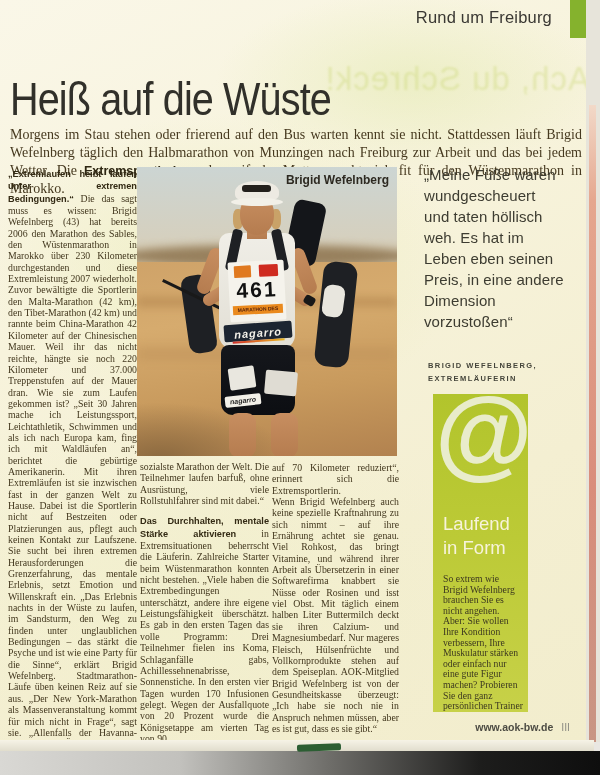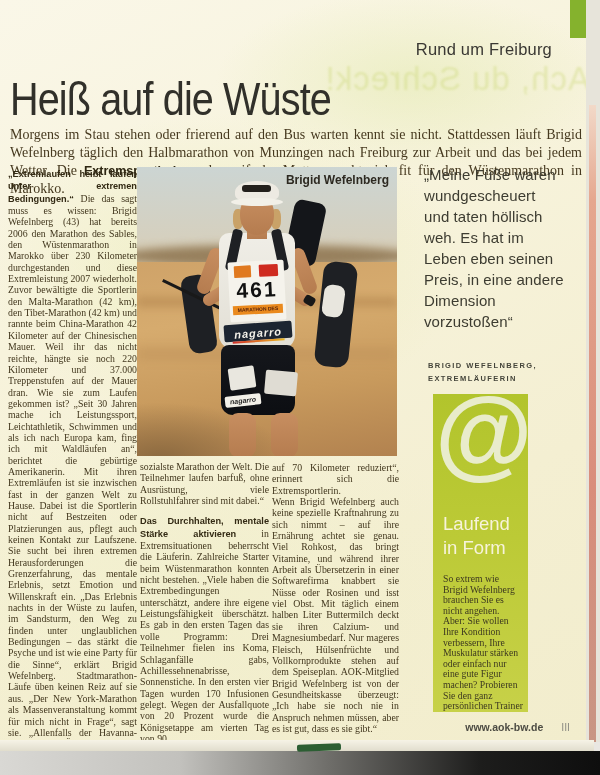--- a/index.html
+++ b/index.html
@@ -21,21 +21,21 @@
     background:linear-gradient(#f2d9c8, #e5a78f 15%, #d98d7b 60%, #c89584 100%); }
   .edge-bottom-white { position:absolute; left:0; top:740px; width:594px; height:13px;
     background:linear-gradient(#f6f3e6,#ddd9c8); }
   .edge-table { position:absolute; left:0; top:751px; width:600px; height:24px;
     background:linear-gradient(to right,#d9d8d4 0%,#c2c1bd 30%,#6e6d69 55%,#1d1d1c 80%,#0e0e0e 100%); }
   .green-sliver { position:absolute; left:297px; top:744px; width:44px; height:7px;
     background:#2c5e33; transform:rotate(-2deg); border-radius:2px; }
 
   
   .corner-tab { position:absolute; left:570px; top:0; width:23px; height:38px; background:#85b22d; }
-  .kicker { position:absolute; right:34px; top:40px; font-size:16.5px; color:#3a3833; letter-spacing:0.2px; }
+  .kicker { position:absolute; right:34px; top:8px; font-size:16.5px; color:#3a3833; letter-spacing:0.2px; }
   .ghost-title { position:absolute; left:295px; top:60px; width:295px; font-size:33px;
     color:#c9d672; opacity:0.38; transform:scaleX(-1); filter:blur(1.2px); letter-spacing:1px; white-space:nowrap; }
   .title { position:absolute; left:10px; top:72px; font-size:46px; font-weight:400; color:#31302a;
     letter-spacing:-1px; transform:scaleX(0.86); transform-origin:left; white-space:nowrap; }
   .intro { position:absolute; left:10px; top:126px; width:572px; font-family:"Liberation Serif",serif;
     font-size:14px; line-height:18px; color:#46391f; text-align:justify; }
   .intro b { font-family:"Liberation Sans",sans-serif; font-size:12.5px; color:#2e2713; }
 
   
   .col { position:absolute; text-align:justify; font-family:"Liberation Serif",serif;
@@ -76,21 +76,21 @@
     background:linear-gradient(#b2c42c 0%,#bcca36 45%,#c7d148 100%); }
   .infobox .at { position:absolute; left:2px; top:-12px; font-size:100px; font-weight:bold;
     color:#eef0d9; opacity:0.92; line-height:1; }
   .infobox .ib-head { position:absolute; left:10px; top:118px; width:78px; font-size:18.5px;
     line-height:24px; color:#f7f3da; }
   .infobox .ib-body { position:absolute; left:10px; top:180px; width:80px;
     font-family:"Liberation Serif",serif; font-size:9.7px; line-height:10.6px; color:#3d3920; }
 
   
   .footer { position:absolute; left:420px; top:721px; width:150px; display:flex;
-    justify-content:flex-end; gap:18px; font-size:10.5px; }
+    justify-content:flex-end; gap:8px; font-size:10.5px; }
   .footer .url { color:#4c4b43; font-weight:bold; }
   .footer .pg { color:#8e8d84; }
 </style>
 </head>
 <body>
 
 <div class="stage">
 
   <div class="page">
     <div class="tint"></div>

